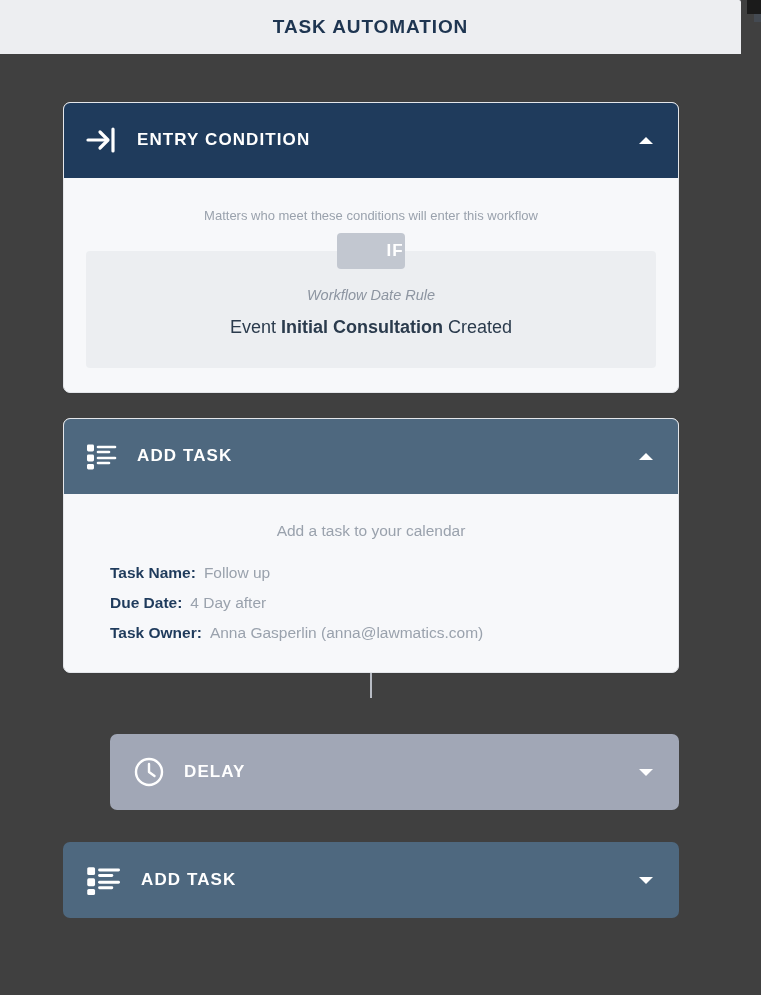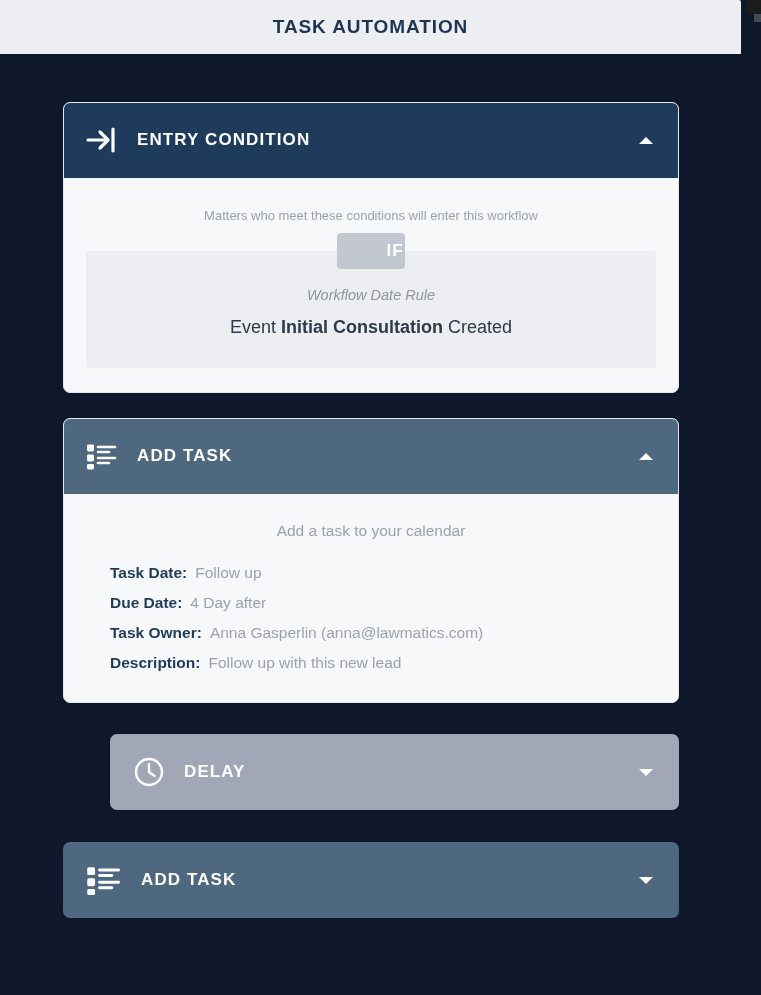--- a/index.html
+++ b/index.html
@@ -8,21 +8,21 @@
     padding: 0;
     width: 761px;
     height: 995px;
     background: #ffffff;
     font-family: "Liberation Sans", sans-serif;
   }
   .app {
     position: relative;
     width: 761px;
     height: 995px;
-    background: #0f172a;
+    background: #404040;
     overflow: hidden;
   }
 
   
   .header {
     position: absolute;
     left: 0;
     top: 0;
     width: 741px;
     height: 54px;
@@ -254,34 +254,30 @@
             <path d="M13 22 H24" stroke="#ffffff" stroke-width="2.6" stroke-linecap="round"></path>
           </svg>
         </span>
         <span class="card-header-title">ADD TASK</span>
         <span class="caret caret-up"></span>
       </div>
       <div class="card-body">
         <div class="task-subtitle">Add a task to your calendar</div>
 
         <div class="field-row">
-          <span class="field-label">Task Date:</span>
+          <span class="field-label">Task Name:</span>
           <span class="field-value">Follow up</span>
         </div>
         <div class="field-row">
           <span class="field-label">Due Date:</span>
           <span class="field-value">4 Day after</span>
         </div>
         <div class="field-row">
           <span class="field-label">Task Owner:</span>
           <span class="field-value">Anna Gasperlin (anna@lawmatics.com)</span>
-        </div>
-        <div class="field-row">
-          <span class="field-label">Description:</span>
-          <span class="field-value">Follow up with this new lead</span>
         </div>
       </div>
     </div>
 
     <div class="card" style="top:680px;padding-left:47px;">
       <div class="card-header hdr-delay">
         <span>
           <svg class="icon-svg" width="34" height="32" viewBox="0 0 34 32" fill="none">
             <circle cx="17" cy="16" r="13" stroke="#ffffff" stroke-width="2.4"></circle>
             <path d="M17 8 V16 L22.5 20" stroke="#ffffff" stroke-width="2.4" stroke-linecap="round" stroke-linejoin="round"></path>

